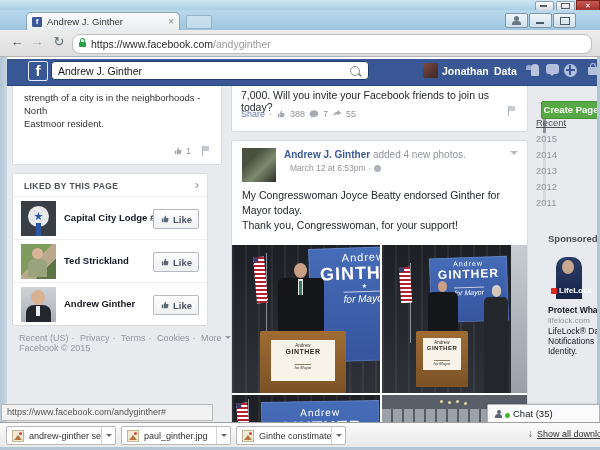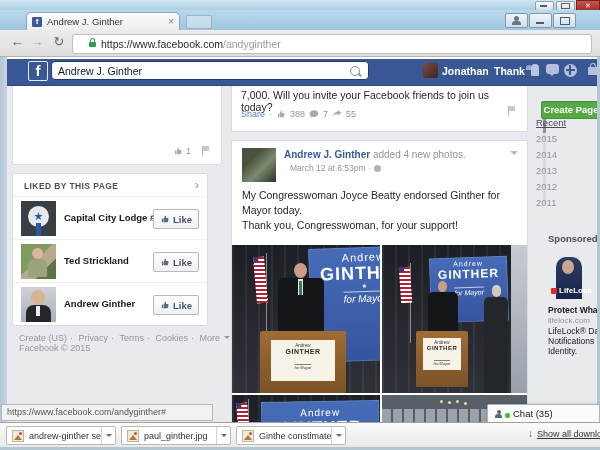--- a/index.html
+++ b/index.html
@@ -29,21 +29,21 @@
   .wbtn{top:13px;width:21px;height:13px;background:linear-gradient(rgba(255,255,255,.8),rgba(215,228,238,.8));
     border:1px solid #7e98aa;border-radius:2px;}
   .wbtn .bar{position:absolute;left:6px;top:8px;width:8px;height:2px;background:#4e5a64;}
   .wbtn .box{position:absolute;left:6px;top:3px;width:8px;height:6px;border:1px solid #4e5a64;}
   .wbtn .person{position:absolute;left:8px;top:2px;width:5px;height:5px;border-radius:50%;background:#6b7884;}
   .wbtn .person2{position:absolute;left:6px;top:7px;width:9px;height:4px;border-radius:3px 3px 0 0;background:#6b7884;}
   .toolbar{left:0;top:30px;width:600px;height:27px;
     background:linear-gradient(#ececec,#dedede);border-bottom:1px solid #b4b4b4;box-sizing:border-box;}
   .navbtn{top:33px;font-size:13px;color:#5f6a72;width:18px;text-align:center;line-height:18px;}
   .omnibox{left:72px;top:34px;right:8px;height:18px;background:#fff;border:1px solid #bdbdbd;
-    border-radius:3px;display:flex;align-items:center;padding:0 16px;font-size:10.5px;}
+    border-radius:8px;display:flex;align-items:center;padding:0 6px;font-size:10.5px;}
   .lock{width:7px;height:5px;background:#2aa14a;border-radius:1px;position:relative;margin-right:5px;flex:0 0 auto;}
   .lock:before{content:"";position:absolute;left:1px;top:-4px;width:3px;height:3px;
     border:1px solid #2aa14a;border-bottom:none;border-radius:3px 3px 0 0;}
   .urlhost{color:#2b2b2b;}
   .urlpath{color:#9b9b9b;}
   .border-l{left:0;top:57px;width:7px;height:393px;background:linear-gradient(90deg,#b3c6d4,#c7d7e2);}
   .border-r{left:597px;top:57px;width:3px;height:393px;background:#b3c6d4;}
   .border-b{left:0;top:447px;width:600px;height:3px;background:#b3c6d4;}
   
   #page{position:absolute;left:7px;right:3px;top:57px;bottom:28px;background:#e9eaed;overflow:hidden;}
@@ -232,27 +232,28 @@
   <div id="page">
     <div class="abs fbtopwhite"></div>
     <div class="abs fbheader"></div>
     <div class="abs fblogo" style="z-index:31;">f</div>
     <div class="abs fbsearch" style="z-index:31;">
       <input value="Andrew J. Ginther" style="">
       <span class="mag"></span>
     </div>
     <div class="abs hdravatar" style="z-index:31;"></div>
     <div class="abs hdrlink" style="left:435px;z-index:31;">Jonathan</div>
-    <div class="abs hdrlink" style="left:487px;z-index:31;">Thank</div>
+    <div class="abs hdrlink" style="left:487px;z-index:31;">Data</div>
     <div class="abs hicon ppl" style="left:518px;z-index:31;"></div>
     <div class="abs hicon msg-ic" style="left:539px;width:13px;z-index:31;"></div>
     <div class="abs hicon globe-ic" style="left:557px;z-index:31;"></div>
     <div class="abs lock-ic" style="left:581px;z-index:31;"></div>
 
     <div class="abs card rev-card">
+      <div class="rev-text"><span>strength of a city is in the neighborhoods - North</span><br><span>Eastmoor resident.</span></div>
       <div class="rev-like">
         <svg class="thumbsvg" style="fill:#a6abb3;" viewBox="0 0 16 16">
             <path d="M3 7h2.6v6H3z M6.4 13h4.9c.8 0 1.5-.6 1.6-1.4l.7-3.5c.1-.9-.5-1.6-1.4-1.6H9.3c.2-1 .7-1.9.5-3-.2-1-1.6-1.2-1.9-.2-.4 1.3-1 2.6-1.5 3.2z"></path>
           </svg>
         <span>1</span>
         <span class="flagicon" style="margin-left:8px;"></span>
       </div>
     </div>
 
     <div class="abs card liked-card">
@@ -294,21 +295,21 @@
         <div class="likebtn">
           <svg class="thumbsvg" viewBox="0 0 16 16">
               <path d="M3 7h2.6v6H3z M6.4 13h4.9c.8 0 1.5-.6 1.6-1.4l.7-3.5c.1-.9-.5-1.6-1.4-1.6H9.3c.2-1 .7-1.9.5-3-.2-1-1.6-1.2-1.9-.2-.4 1.3-1 2.6-1.5 3.2z"></path>
             </svg>
           <span>Like</span>
         </div>
       </div>
     </div>
 
     <div class="abs footer-links">
-      <span>Create (US)</span><span>·</span>
+      <span>Recent (US)</span><span>·</span>
       <span>Privacy</span><span>·</span>
       <span>Terms</span><span>·</span>
       <span>Cookies</span><span>·</span>
       <span>More</span><span class="caret"></span>
       <br><span>Facebook © 2015</span>
     </div>
 
     <div class="abs card prev-card">
       <div class="prev-text">7,000. Will you invite your Facebook friends to join us today?</div>
       <div class="share-row">

